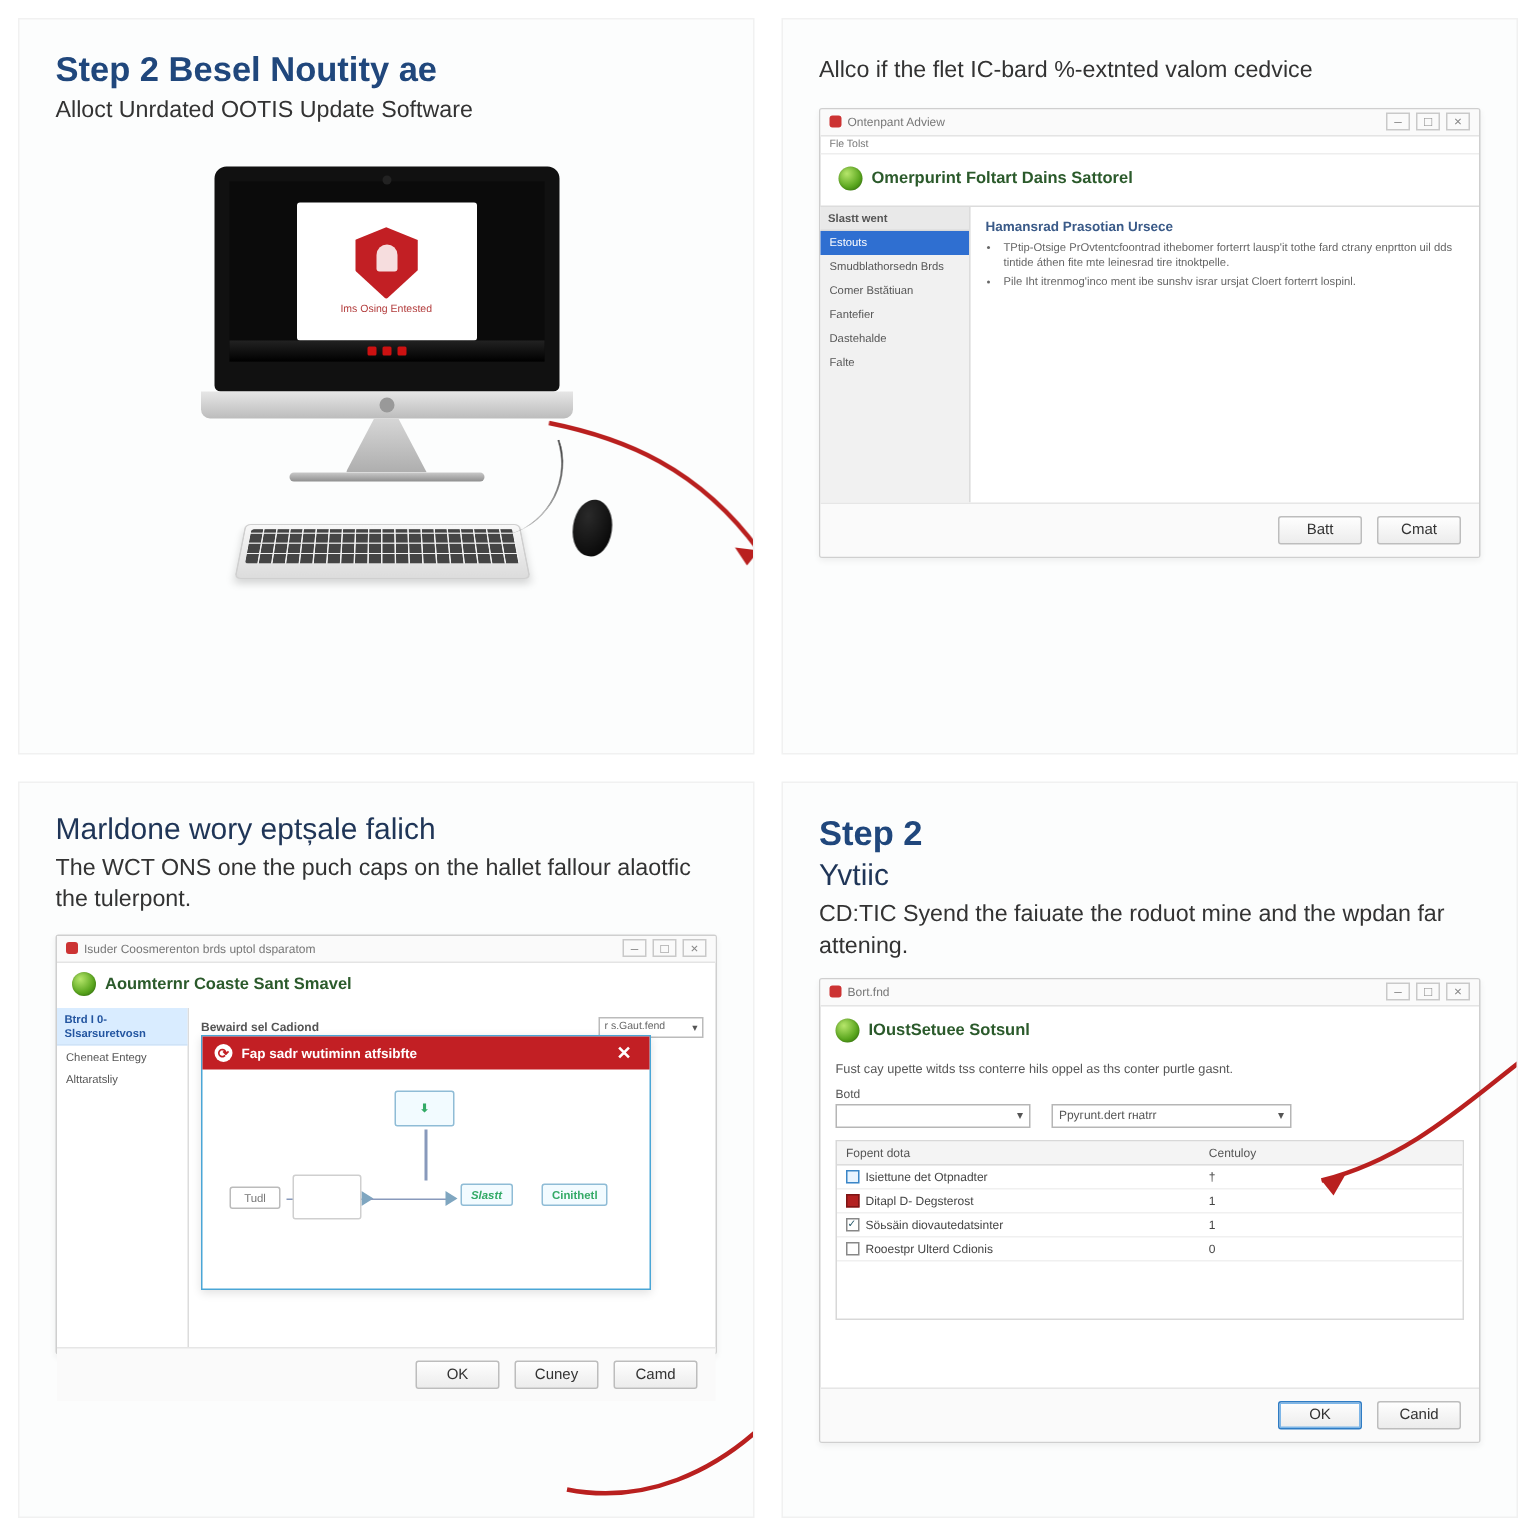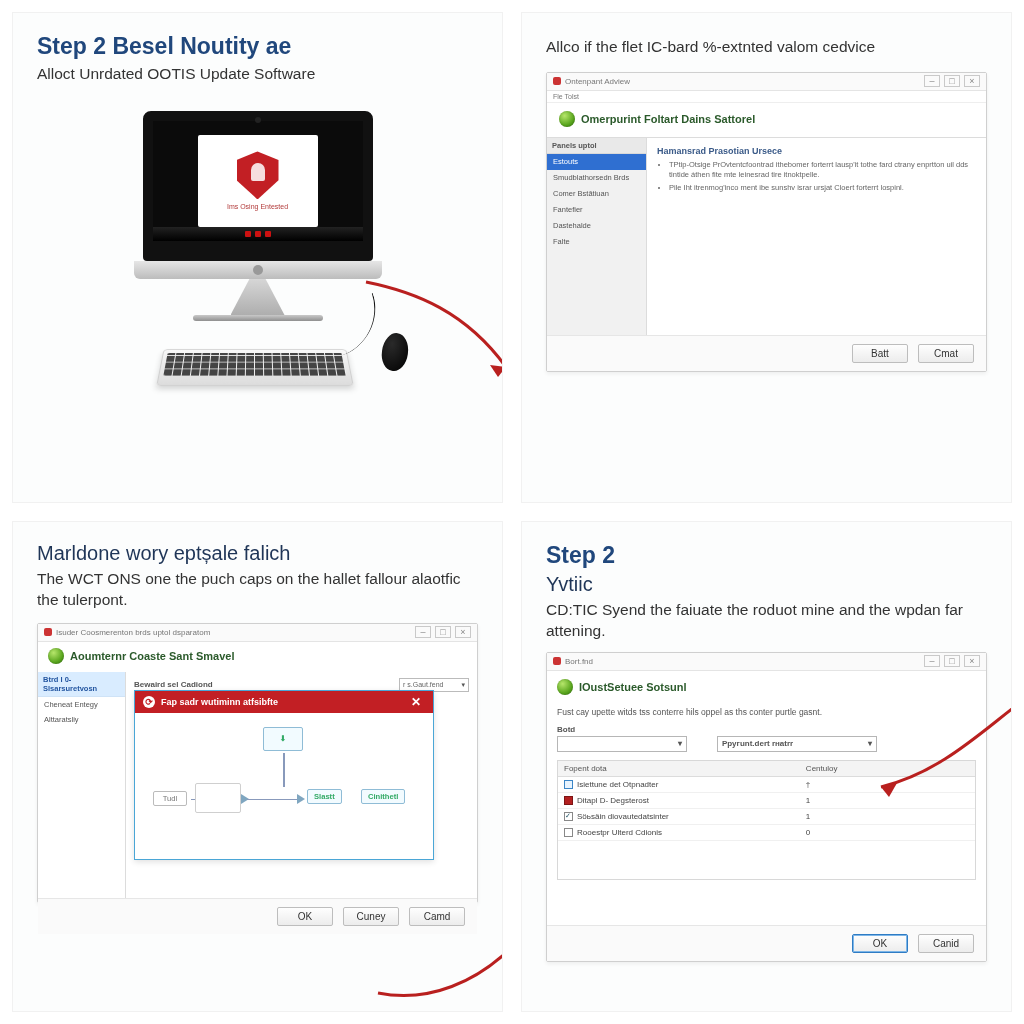--- a/index.html
+++ b/index.html
@@ -303,21 +303,21 @@
   }
   .tri {
     position:absolute; width:0;height:0;
     border-top:5px solid transparent; border-bottom:5px solid transparent;
     border-left:8px solid #7fa6c0;
   }
 
   
   .p4win { margin-top:10px; height:310px; display:flex; flex-direction:column;}
   .p4-desc { font-size:8.5px; color:#555; margin:6px 0 8px; }
-  .p4-row1 { display:flex; gap:30px; margin-bottom:8px;font-weight:bold;}
+  .p4-row1 { display:flex; gap:14px; margin-bottom:8px;}
   .p4-row1 .field { display:flex; flex-direction:column; gap:2px; }
   .p4-row1 label { font-size:8px; color:#555; }
   .p4-combo {
     width:130px; height:16px; border:1px solid #b6b6b6; background:#fff;
     display:flex; align-items:center; justify-content:space-between;
     padding:0 4px; font-size:8px; color:#555;
   }
   .p4-table {
     border:1px solid #d8d8d8; height:120px; overflow:hidden;
   }
@@ -390,21 +390,21 @@
     </div>
     <div class="p2-menu">Fle   Tolst</div>
     <div class="win-body" style="padding:8px 12px 4px;">
       <div class="win-heading">
         <span class="orb"></span>
         <span>Omerpurint Foltart Dains Sattorel</span>
       </div>
     </div>
     <div class="p2-main">
       <div class="p2-side">
-        <div class="p2-side-hdr">Panels uptol</div>
+        <div class="p2-side-hdr">Slastt went</div>
         <div class="p2-side-item sel">Estouts</div>
         <div class="p2-side-item">Smudblathorsedn Brds</div>
         <div class="p2-side-item">Comer Bstătiuan</div>
         <div class="p2-side-item">Fantefier</div>
         <div class="p2-side-item">Dastehalde</div>
         <div class="p2-side-item">Falte</div>
       </div>
       <div class="p2-content">
         <h5>Hamansrad Prasotian Ursece</h5>
         <ul>
@@ -466,21 +466,21 @@
       <div class="p3-flow">
         <div class="node" style="left:128px; top:14px; width:40px; height:24px;">
             <span>⬇</span>
           </div>
         <div class="node neutral" style="left:18px; top:78px; width:34px;">Tudl</div>
         <div class="flowline" style="left:56px; top:86px; width:52px;"></div>
         <div class="tri" style="left:106px; top:81px;"></div>
         <div class="node neutral" style="left:60px; top:70px; width:46px; height:30px; border-color:#cfcfcf;"></div>
         <div class="flowline" style="left:112px; top:86px; width:52px;"></div>
         <div class="tri" style="left:162px; top:81px;"></div>
-        <div class="node" style="left:172px; top:76px;">Slastt</div>
+        <div class="node" style="left:172px; top:76px;font-style:italic;">Slastt</div>
         <div class="node" style="left:226px; top:76px;">Cinithetl</div>
         <div class="flowline" style="left:148px; top:40px; width:1.5px; height:34px;"></div>
       </div>
     </div>
 
     <div class="win-buttons">
       <button class="btn">OK</button>
       <button class="btn">Cuney</button>
       <button class="btn">Camd</button>
     </div>

